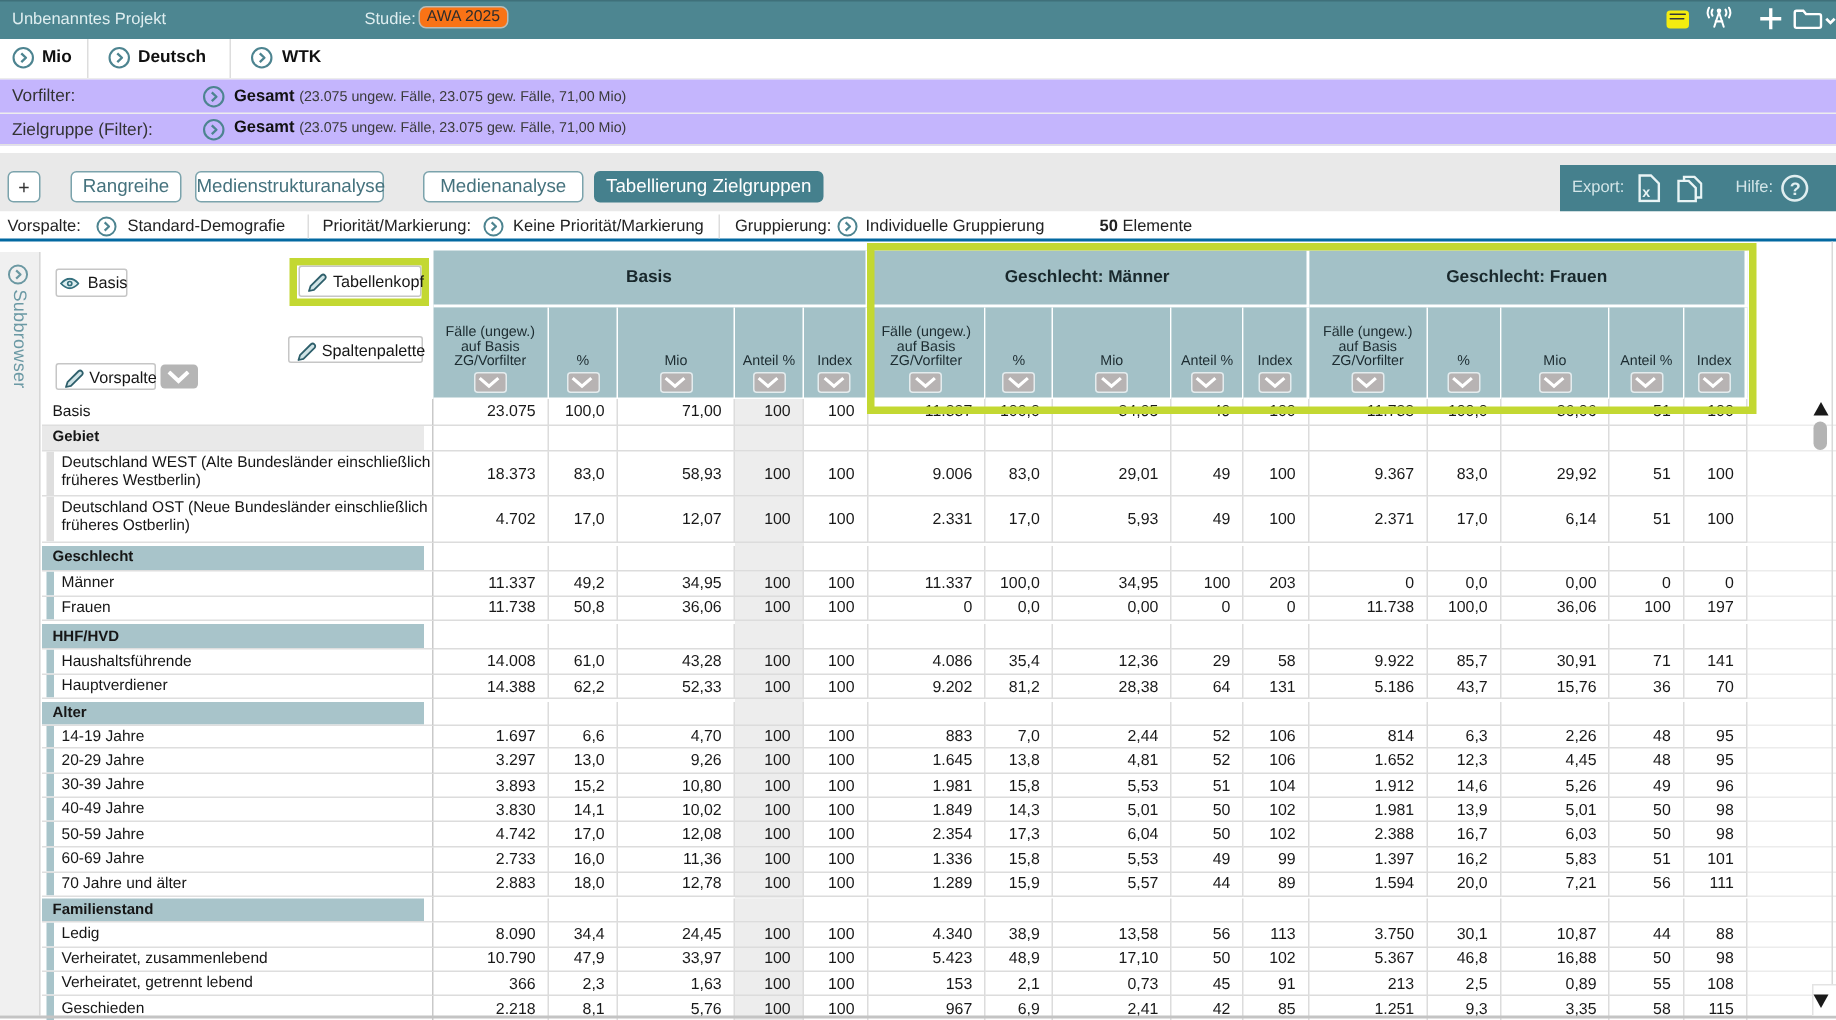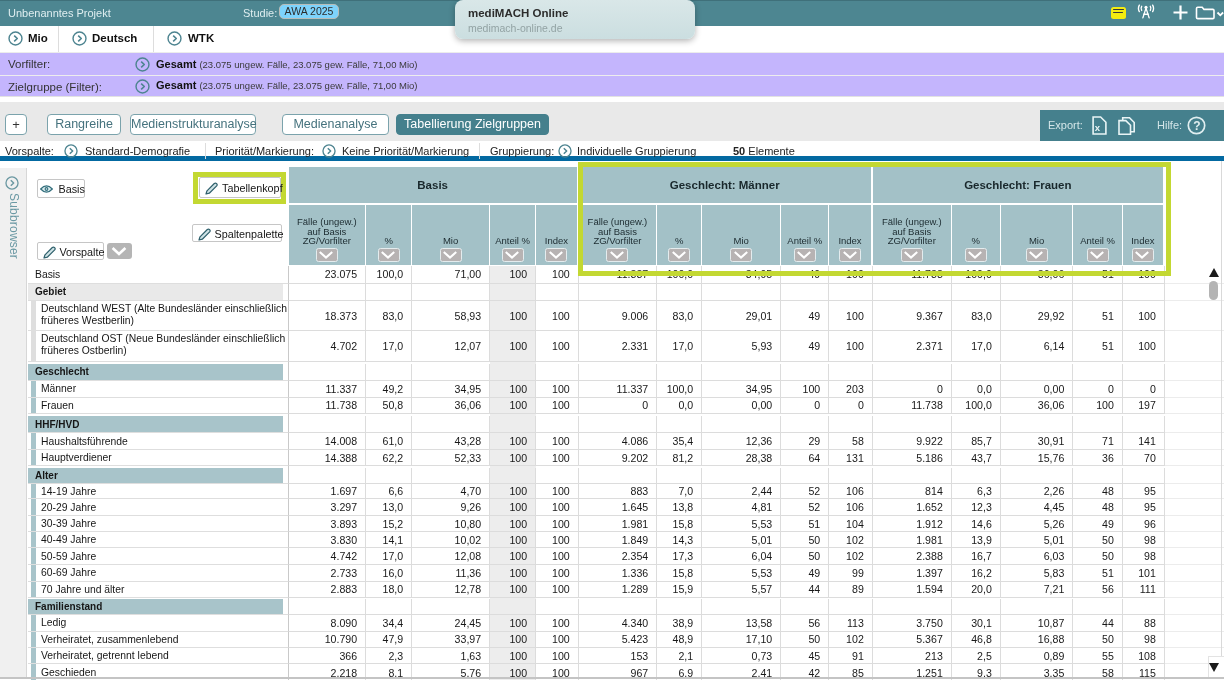--- a/index.html
+++ b/index.html
@@ -4,21 +4,21 @@
 * { margin:0; padding:0; box-sizing:border-box; }
 html,body { width:1224px; height:680px; overflow:hidden; background:#fff; }
 #app { position:relative; width:1224px; height:680px; overflow:hidden;
   font-family:"Liberation Sans", sans-serif; background:#fff; }
 
 
 #topbar { position:absolute; left:0; top:0; width:1224px; height:26px;
   background:#4d8691; border-top:1.5px solid #3f707a; box-shadow:0 2px 3px rgba(0,0,0,0.13); }
 #topbar .proj { position:absolute; left:8px; top:6px; font-size:11px; color:#dfeef0; }
 #topbar .studie { position:absolute; left:243px; top:6px; font-size:11px; color:#dfeef0; }
-#badge { position:absolute; left:279px; top:3px; width:60px; height:15px; background:#7dd3fc;
+#badge { position:absolute; left:279px; top:3px; width:60px; height:15px; background:#f97316;
   border:1px solid #b9bdb9; border-radius:5px; font-size:10.5px; color:#2c2c2c; text-align:center; line-height:13px; }
 
 
 .tbi { position:absolute; top:0; }
 #ic-note { left:1111px; top:6px; width:15px; height:12px; background:#f4ec10; border-radius:2.5px; }
 #ic-note:before { content:""; position:absolute; left:2px; right:2px; top:1.8px; height:1.4px; background:#35383b; border-radius:1px; }
 #ic-note:after { content:""; position:absolute; left:2px; right:3.5px; top:4.6px; height:1.4px; background:#35383b; border-radius:1px; }
 
 
 #popup { position:absolute; left:455px; top:0; width:240px; height:39px; border-radius:8px;
@@ -48,21 +48,21 @@
 #tb-plus { left:5px;  width:22px; color:#333; font-size:13px; }
 #tb-rang { left:47px; width:74px; }
 #tb-msa  { left:130px; width:126px; }
 #tb-ma   { left:282px; width:107px; }
 #tb-tz   { left:396px; width:153px; background:#45808d; color:#fff; border-color:#45808d; }
 #expblock { position:absolute; left:1040px; top:8px; width:184px; height:31px; background:#45808d; }
 #expblock .xt { position:absolute; top:9px; font-size:11px; color:#d3e5e8; }
 
 
 #filterrow { position:absolute; left:0; top:141px; width:1224px; height:20px; background:#fff;
-  border-bottom:5px solid #0369a1; font-size:11px; color:#222; }
+  border-bottom:2px solid #0369a1; font-size:11px; color:#222; }
 #filterrow span.it { position:absolute; top:4px; }
 #filterrow .vsep { position:absolute; top:2px; height:16px; width:1px; background:#ddd; }
 
 
 #sidebar { position:absolute; left:0; top:168px; width:27px; height:509px; background:#f0f0f0;
   border-right:1px solid #d7d7d7; }
 #subtxt { position:absolute; left:6.5px; top:193px; writing-mode:vertical-rl; font-size:12px; color:#6b99a4; letter-spacing:0.2px; }
 
 
 #grid { position:absolute; left:28px; top:167px; width:1196px; border-collapse:separate; border-spacing:0;
@@ -137,24 +137,20 @@
   </svg>
   <svg class="tbi" style="left:1173px;top:4px" width="15" height="15" viewBox="0 0 15 15">
     <path d="M7.5 0.5 L7.5 14.5 M0.5 7.5 L14.5 7.5" stroke="#fff" stroke-width="2.2" fill="none"></path>
   </svg>
   <svg class="tbi" style="left:1195px;top:4px" width="29" height="15" viewBox="0 0 29 15">
     <path d="M1.5 3.4 Q1.5 2.2 2.7 2.2 L7.2 2.2 L9 4.4 L17.8 4.4 Q19 4.4 19 5.6 L19 12.4 Q19 13.6 17.8 13.6 L2.7 13.6 Q1.5 13.6 1.5 12.4 Z" fill="none" stroke="#fff" stroke-width="1.6"></path>
     <path d="M22.5 7.5 L25.3 10.3 L28.1 7.5" fill="none" stroke="#fff" stroke-width="1.8"></path>
   </svg>
 </div>
 
-<div id="popup">
-      <div class="t1">mediMACH Online</div>
-      <div class="t2">medimach-online.de</div>
-    </div>
 
 <div id="rowmdw">
   <div class="seg" style="left:0;width:59px">
     <svg class="cir" style="position:absolute;left:8px;top:5px" width="15" height="15" viewBox="0 0 16 16">
           <circle cx="8" cy="8" r="6.9" fill="none" stroke="#4d8490" stroke-width="1.5"></circle>
           <path d="M6.6 4.9 L9.9 8 L6.6 11.1" fill="none" stroke="#4d8490" stroke-width="1.7" stroke-linejoin="round"></path>
         </svg>
     <b style="position:absolute;left:28px;top:6px">Mio</b>
   </div>
   <div class="seg" style="left:59px;width:95px">

